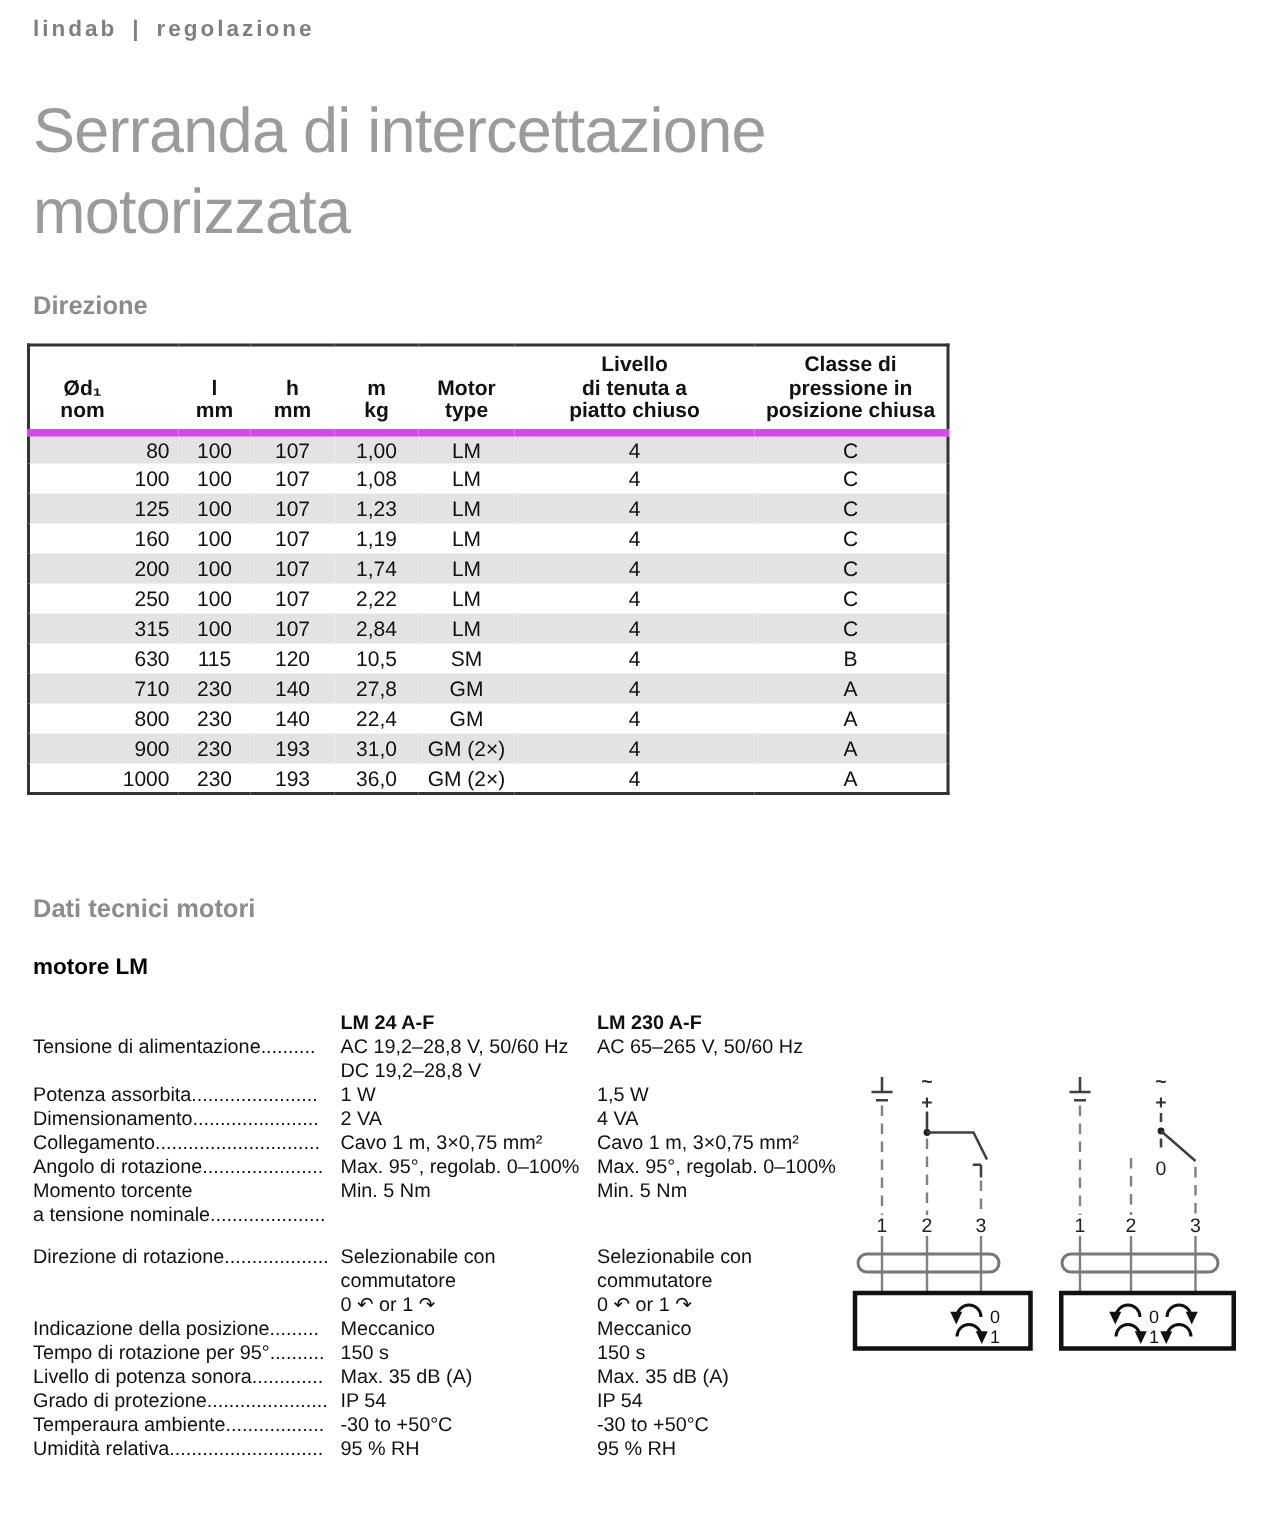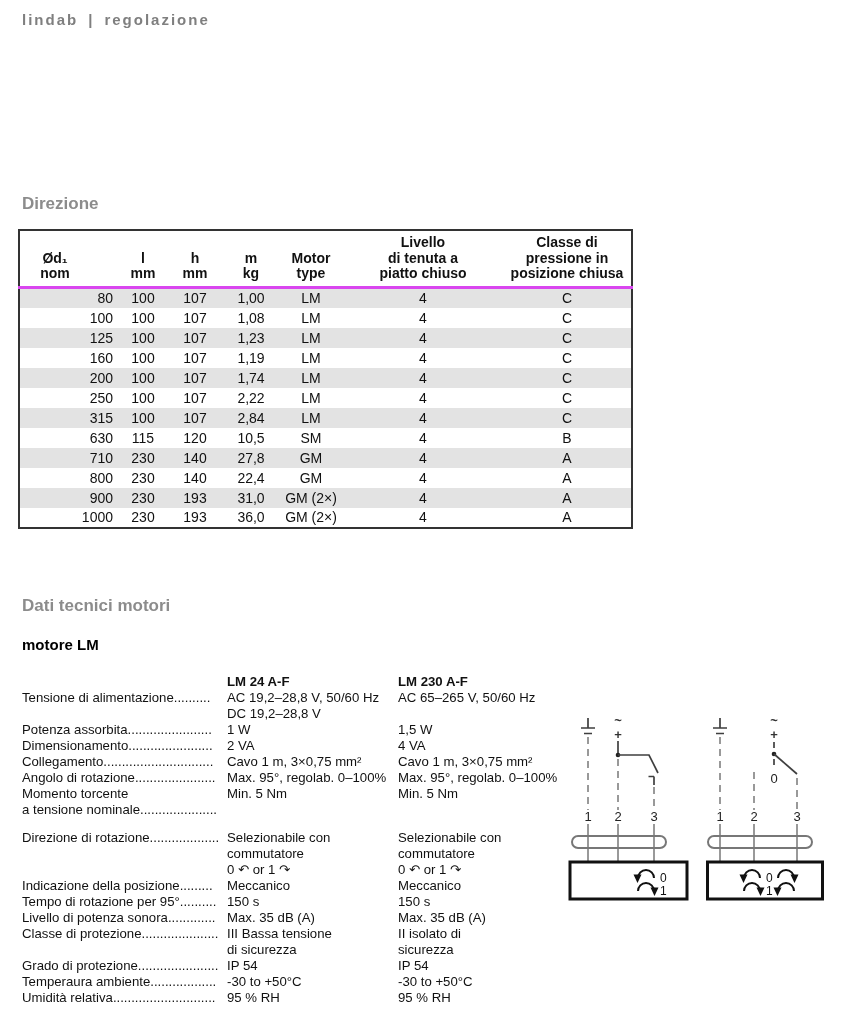--- a/index.html
+++ b/index.html
@@ -23,21 +23,21 @@
 
   .section-heading{position:absolute;left:22px;margin:0;font-size:17px;font-weight:bold;
                    color:var(--heading-gray);}
   #dim-heading{top:194px;}
   #motors-heading{top:596px;}
   #motor-sub{position:absolute;top:636px;left:22px;margin:0;font-size:15px;font-weight:bold;color:#000;}
 
   table.dim{position:absolute;top:229px;left:18px;width:613px;border-collapse:collapse;
             font-size:14px;border:2px solid #333;table-layout:fixed;}
   table.dim thead th{font-weight:bold;vertical-align:bottom;text-align:center;
-            padding:4px 1px 4px;line-height:1.12;border-bottom:3px solid #d946ef;background:#fff;}
+            padding:4px 1px 4px;line-height:1.12;border-bottom:5px solid #d946ef;background:#fff;}
   table.dim thead th.c0{padding-right:30px;}
   table.dim tbody td{text-align:center;padding:1px 2px;height:20px;}
   table.dim tbody td.c0{text-align:right;padding-right:6px;}
   table.dim tbody tr.alt{background:var(--row-alt);}
 
   #spec-section{position:absolute;top:674px;left:22px;width:548px;font-size:13.2px;
                 line-height:16px;color:#111;}
   .spec-row{display:grid;grid-template-columns:205px 171px 1fr;}
   .spec-row.gap{margin-top:12px;}
   .spec-row.hdr{font-weight:bold;}
@@ -62,20 +62,21 @@
 </head>
 <body>
 
 <div class="page">
 
   <div class="brand">
     <span>lindab</span><span class="sep">|</span><span>regolazione</span>
   </div>
 
   <div class="titlebar">
+    <h1 class="page-title"><span>Serranda di intercettazione</span><br><span>motorizzata</span></h1>
   </div>
 
   <h2 class="section-heading" id="dim-heading">Direzione</h2>
 
   <table class="dim" id="dim-table">
     <colgroup>
       <col style="width:100px">
         <col style="width:48px">
         <col style="width:56px">
       <col style="width:56px">
@@ -351,33 +352,20 @@
       </div>
       <div class="spec-row">
         <div class="cell label">
           <div>Livello di potenza sonora.............</div>
         </div>
         <div class="cell v1">
           <div>Max. 35 dB (A)</div>
         </div>
         <div class="cell v2">
           <div>Max. 35 dB (A)</div>
-        </div>
-      </div>
-      <div class="spec-row">
-        <div class="cell label">
-          <div>Classe di protezione.....................</div>
-        </div>
-        <div class="cell v1">
-          <div>III Bassa tensione</div>
-          <div>di sicurezza</div>
-        </div>
-        <div class="cell v2">
-          <div>II isolato di</div>
-          <div>sicurezza</div>
         </div>
       </div>
       <div class="spec-row">
         <div class="cell label">
           <div>Grado di protezione......................</div>
         </div>
         <div class="cell v1">
           <div>IP 54</div>
         </div>
         <div class="cell v2">

